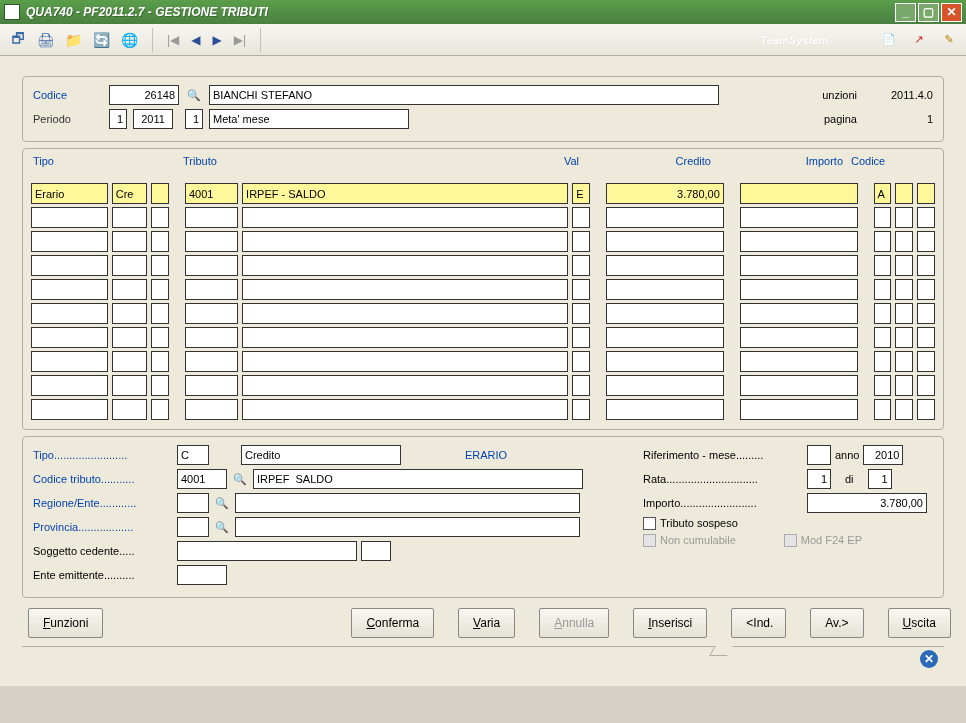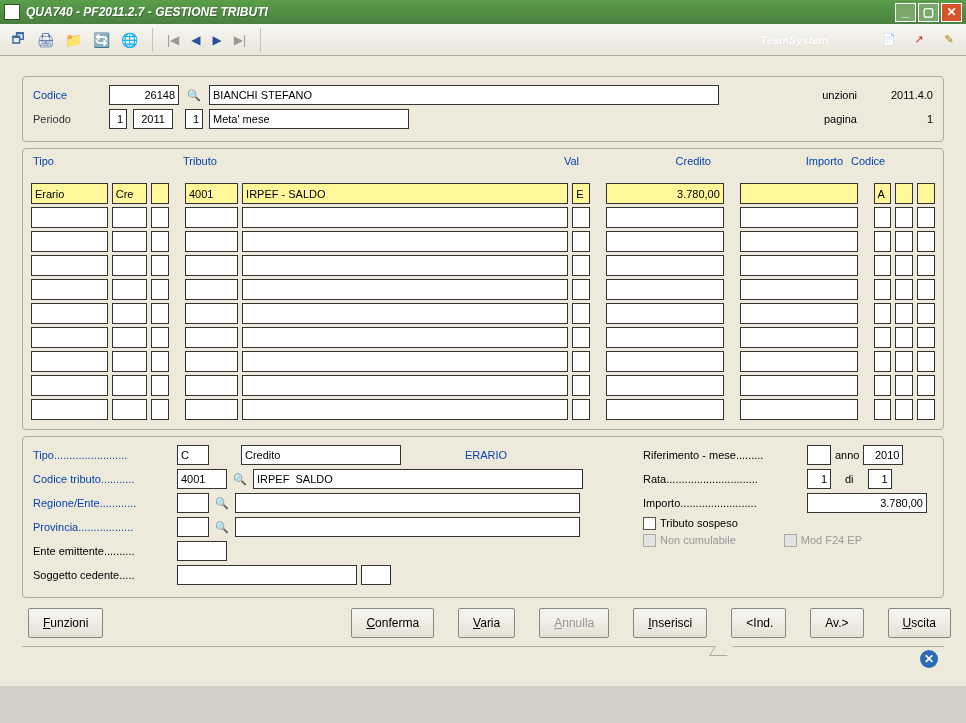--- a/index.html
+++ b/index.html
@@ -369,27 +369,27 @@
         <span class="lookup-btn">🔍</span>
         <input type="text" style="width: 345px;" class="ro" value="">
       </div>
       <div class="brow">
         <span class="blbl blue">Provincia..................</span>
         <input type="text" style="width: 32px;" value="">
         <span class="lookup-btn">🔍</span>
         <input type="text" style="width: 345px;" class="ro" value="">
       </div>
       <div class="brow">
-        <span class="blbl">Ente emittente..........</span>
-        <input type="text" style="width: 50px;" value="">
-      </div>
-      <div class="brow">
         <span class="blbl">Soggetto cedente.....</span>
         <input type="text" style="width: 180px;" value="">
         <input type="text" style="width: 30px;" value="">
+      </div>
+      <div class="brow">
+        <span class="blbl">Ente emittente..........</span>
+        <input type="text" style="width: 50px;" value="">
       </div>
     </div>
     <div style="flex:1;">
       <div class="brow">
         <span style="width:160px">Riferimento - mese.........</span>
         <input type="text" style="width: 24px;" value="">
         <span style="margin:0 0">anno</span>
         <input type="text" style="width: 40px; text-align: right;" value="2010">
       </div>
       <div class="brow">

